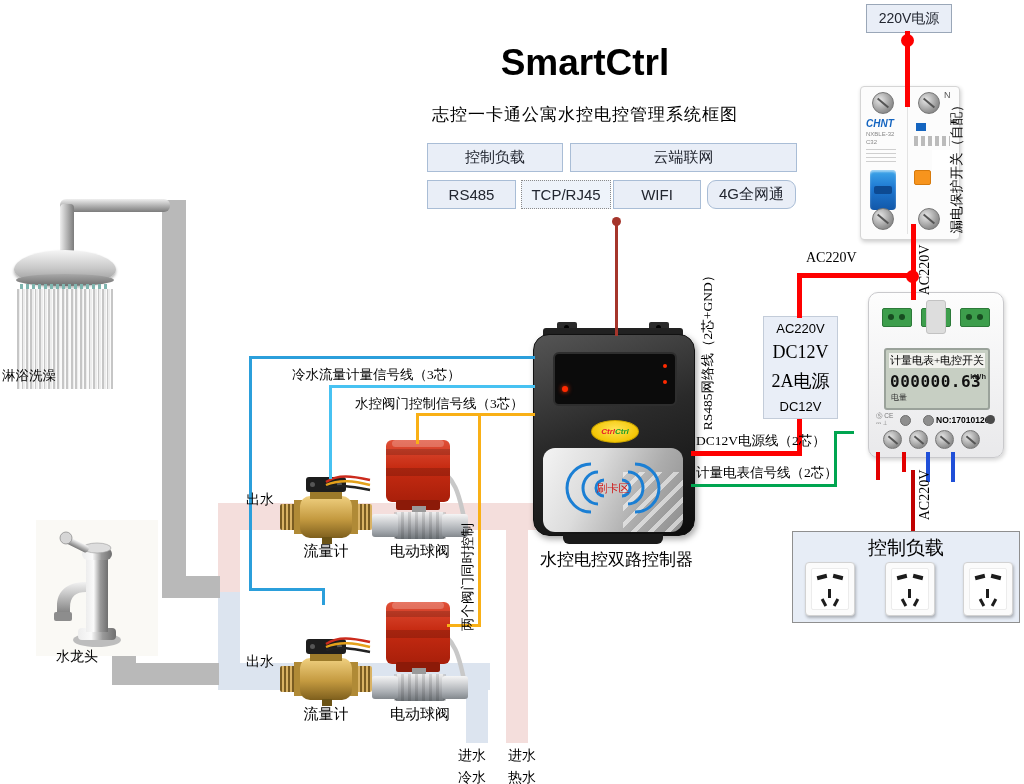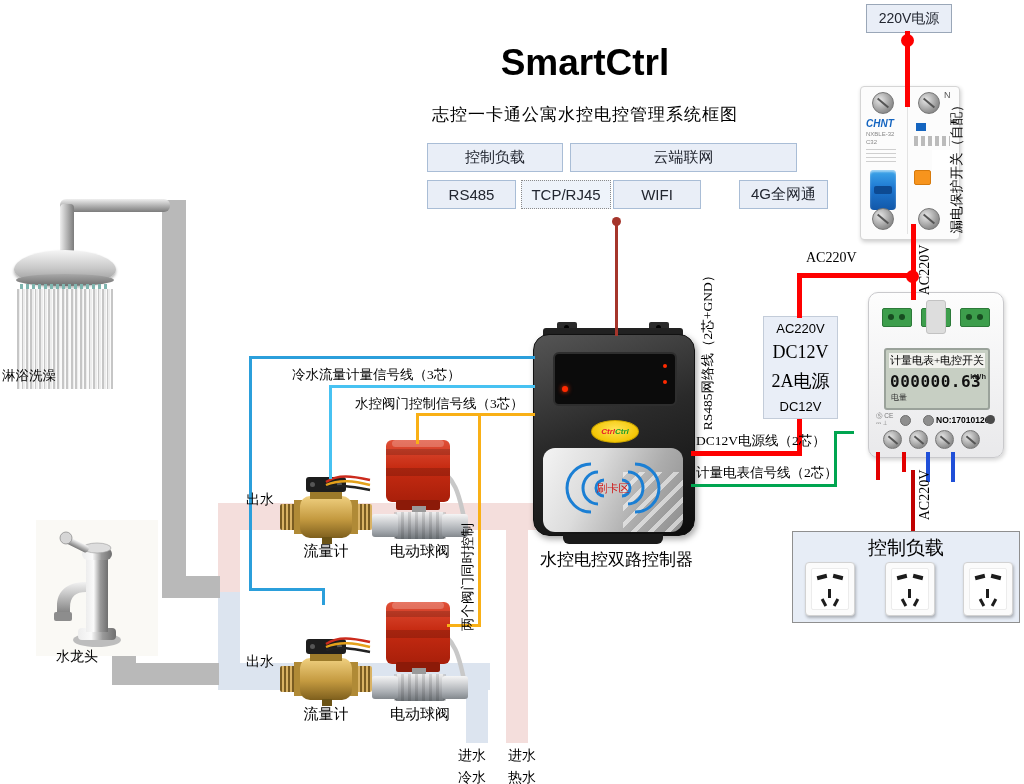--- a/index.html
+++ b/index.html
@@ -50,21 +50,21 @@
     </div>
   <div class="netbox" style="left:427px;top:180px;width:87px;height:27px;">
       <span>RS485</span>
     </div>
   <div class="netbox" style="left:521px;top:180px;width:88px;height:27px;border:1px dotted #8a8a8a;background:#EEF3FA;">
       <span>TCP/RJ45</span>
     </div>
   <div class="netbox" style="left:613px;top:180px;width:86px;height:27px;">
       <span>WIFI</span>
     </div>
-  <div class="netbox" style="left:739px;top:180px;width:87px;height:27px;">
+  <div class="netbox" style="left:707px;top:180px;width:87px;height:27px;border-radius:9px;">
       <span>4G全网通</span>
     </div>
 
   <div class="dot" style="left:612px;top:217px;width:9px;height:9px;background:#A5352B;"></div>
   <div class="wire" style="left:615px;top:224px;width:3px;height:112px;background:#A5352B;"></div>
 
   <div class="netbox" style="left:866px;top:4px;width:84px;height:27px;border:1px solid #9AA7B8;font-size:14px;">
       <span>220V电源</span>
     </div>
   <div class="wire" style="left:905px;top:31px;width:5px;height:76px;background:#FE0000;"></div>

